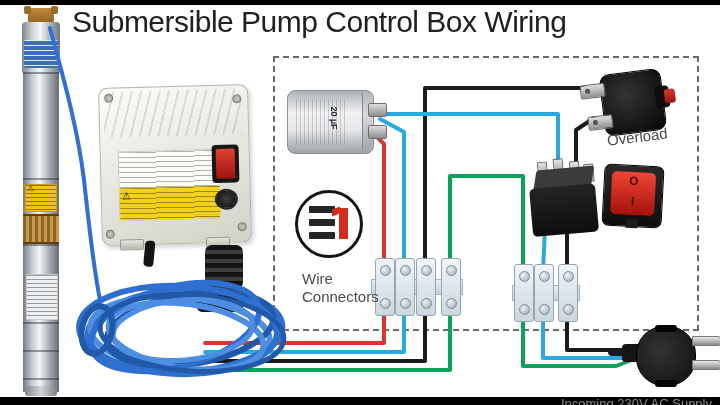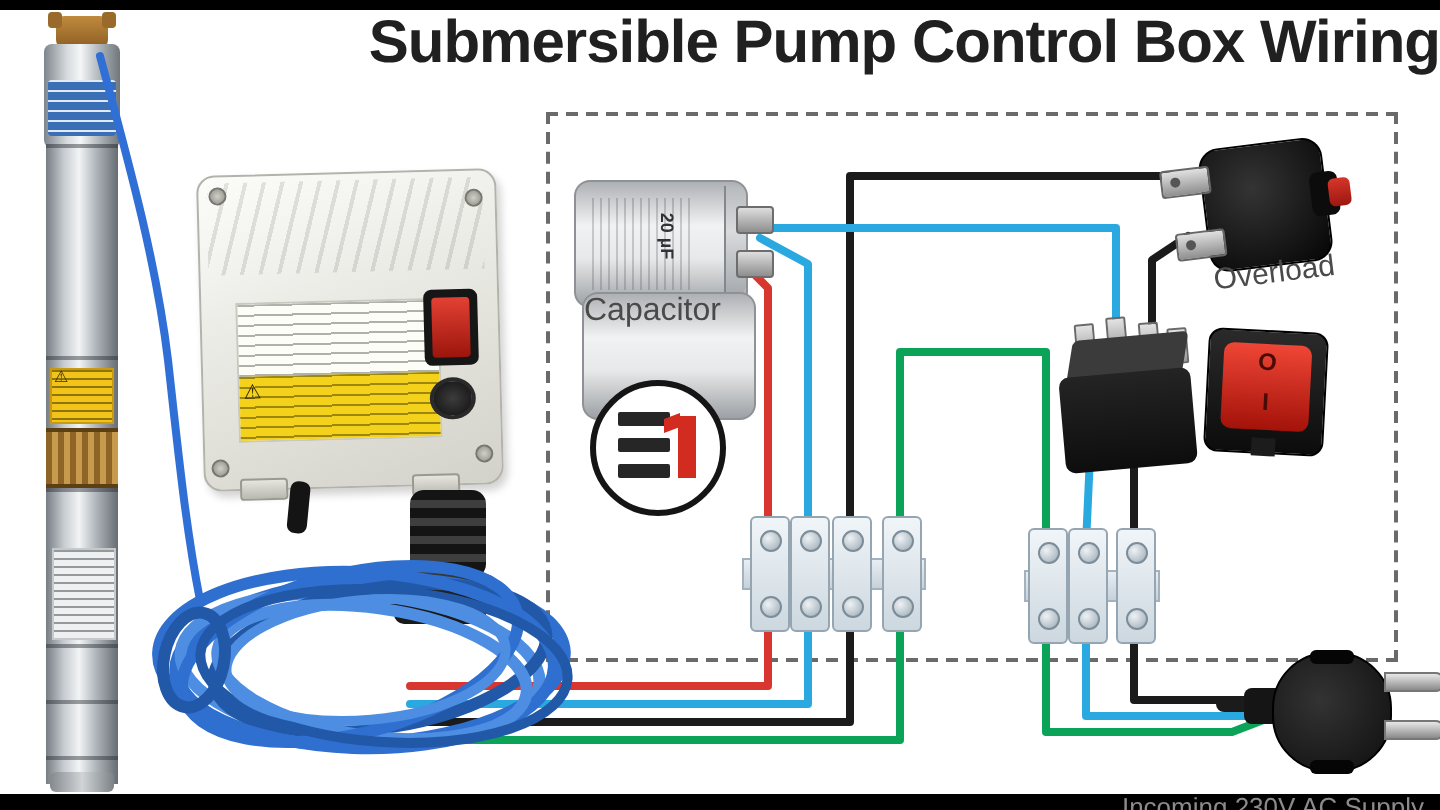--- a/index.html
+++ b/index.html
@@ -2,22 +2,22 @@
 <html><head>
 <meta charset="utf-8">
 <style>
   html,body{margin:0;padding:0;background:#e9e9e9;}
   .stage{position:relative;width:720px;height:405px;background:#ffffff;overflow:hidden;
          font-family:"Liberation Sans",sans-serif;}
   .abs{position:absolute;}
   .bar{position:absolute;left:0;width:720px;background:#000;}
   .bar.top{top:0;height:5px;}
   .bar.bottom{top:397px;height:8px;}
-  .title{position:absolute;left:72px;top:5px;width:648px;text-align:right;
-         font-size:30px;font-weight:700;color:#202020;letter-spacing:-.5px;white-space:nowrap;}
+  .title{position:absolute;left:72px;top:5px;width:648px;text-align:left;
+         font-size:30px;font-weight:400;color:#202020;letter-spacing:-.5px;white-space:nowrap;}
 
   
   .pump{position:absolute;left:18px;top:6px;width:46px;height:390px;}
   .pump .cap{position:absolute;left:10px;top:2px;width:26px;height:16px;background:linear-gradient(180deg,#c08a3e,#8d5f24);border-radius:4px;}
   .pump .ear{position:absolute;top:0;width:7px;height:8px;background:#9a6a2a;border-radius:2px;}
   .pump .head{position:absolute;left:4px;top:16px;width:38px;height:52px;border-radius:4px;
     background:linear-gradient(90deg,#7e858b,#d6dadd 30%,#f4f6f7 48%,#aab0b5 75%,#6f767c);}
   .pump .bluelabel{position:absolute;left:6px;top:34px;width:34px;height:28px;background:#3b6fb5;border-radius:2px;
     background-image:repeating-linear-gradient(180deg,rgba(255,255,255,.85) 0 1px,transparent 1px 5px);}
   .pump .body{position:absolute;left:5px;top:66px;width:36px;height:320px;
@@ -213,37 +213,37 @@
       <ellipse cx="97" cy="330" rx="15" ry="24" transform="rotate(12 97 330)" fill="none" stroke="#2258a8" stroke-width="6"></ellipse>
     </svg>
 
   <div class="capacitor">
     <div class="microtext"></div>
     <div class="endcap"></div>
     <div class="marking">20 µF</div>
   </div>
   <div class="cap-terminal" style="left:368px;top:103px;"></div>
   <div class="cap-terminal" style="left:368px;top:125px;"></div>
-  <div class="dlabel capacitor">Capacitor</div>
 
   <div class="logo">
     <div class="bar1"></div>
     <div class="bar2"></div>
     <div class="bar3"></div>
     <div class="oneflag"></div>
     <div class="one"></div>
   </div>
 
   <div class="tgroup" style="left:371px;top:258px;width:92px;height:57px;">
     <div class="midbar"></div>
     <div class="tblock" style="left:4px;"></div>
     <div class="tblock" style="left:24px;"></div>
     <div class="tblock" style="left:45px;"></div>
     <div class="tblock" style="left:70px;"></div>
   </div>
+  <div class="dlabel connectors">Wire Connectors</div>
 
   <div class="tgroup" style="left:512px;top:264px;width:68px;height:57px;">
     <div class="midbar"></div>
     <div class="tblock" style="left:2px;"></div>
     <div class="tblock" style="left:22px;"></div>
     <div class="tblock" style="left:46px;"></div>
   </div>
 
   <div class="overload">
     <div class="body"></div>

